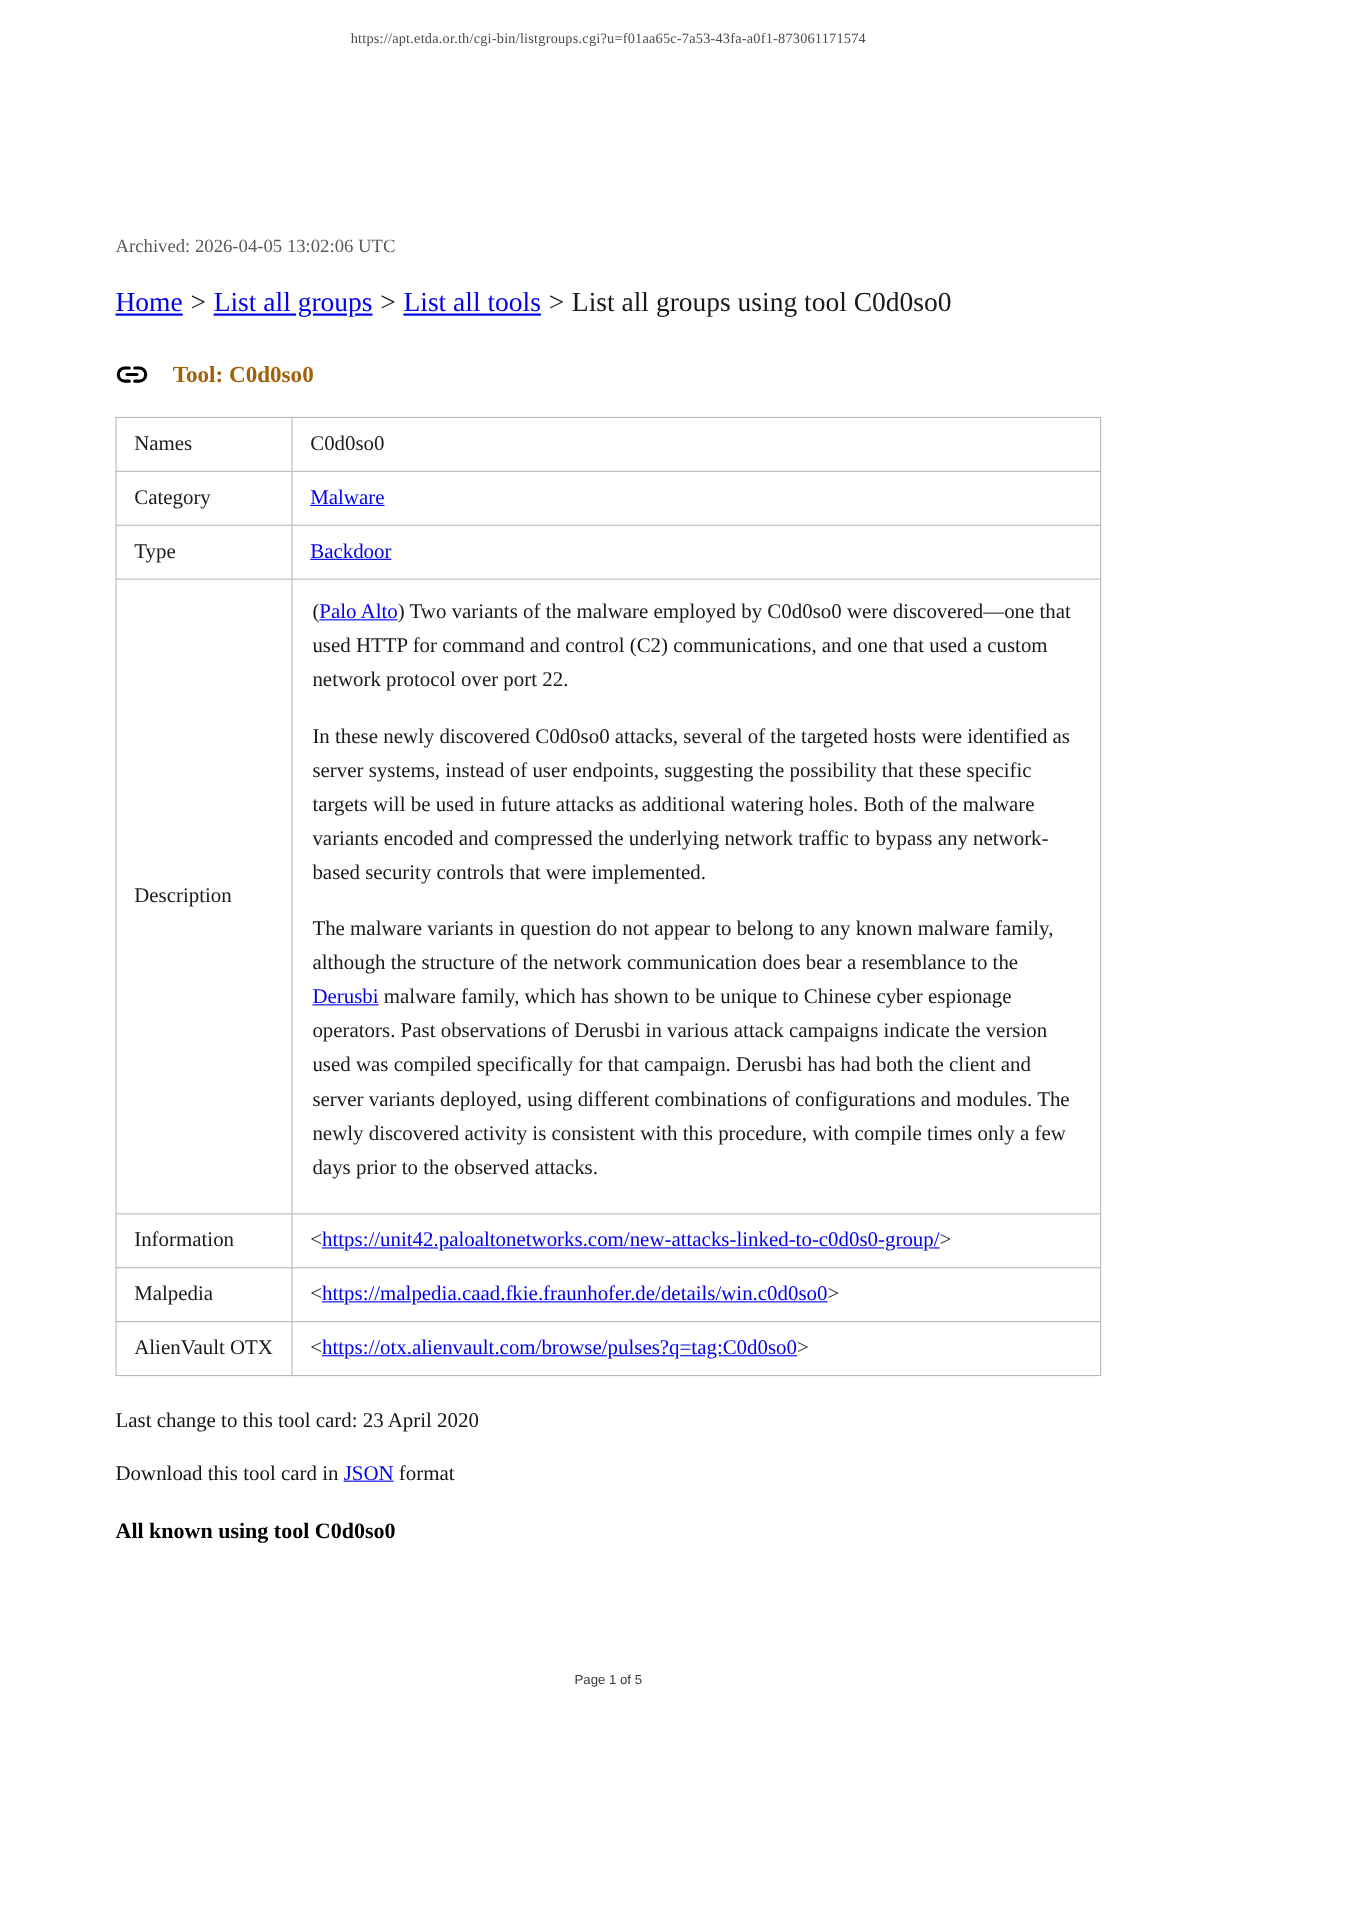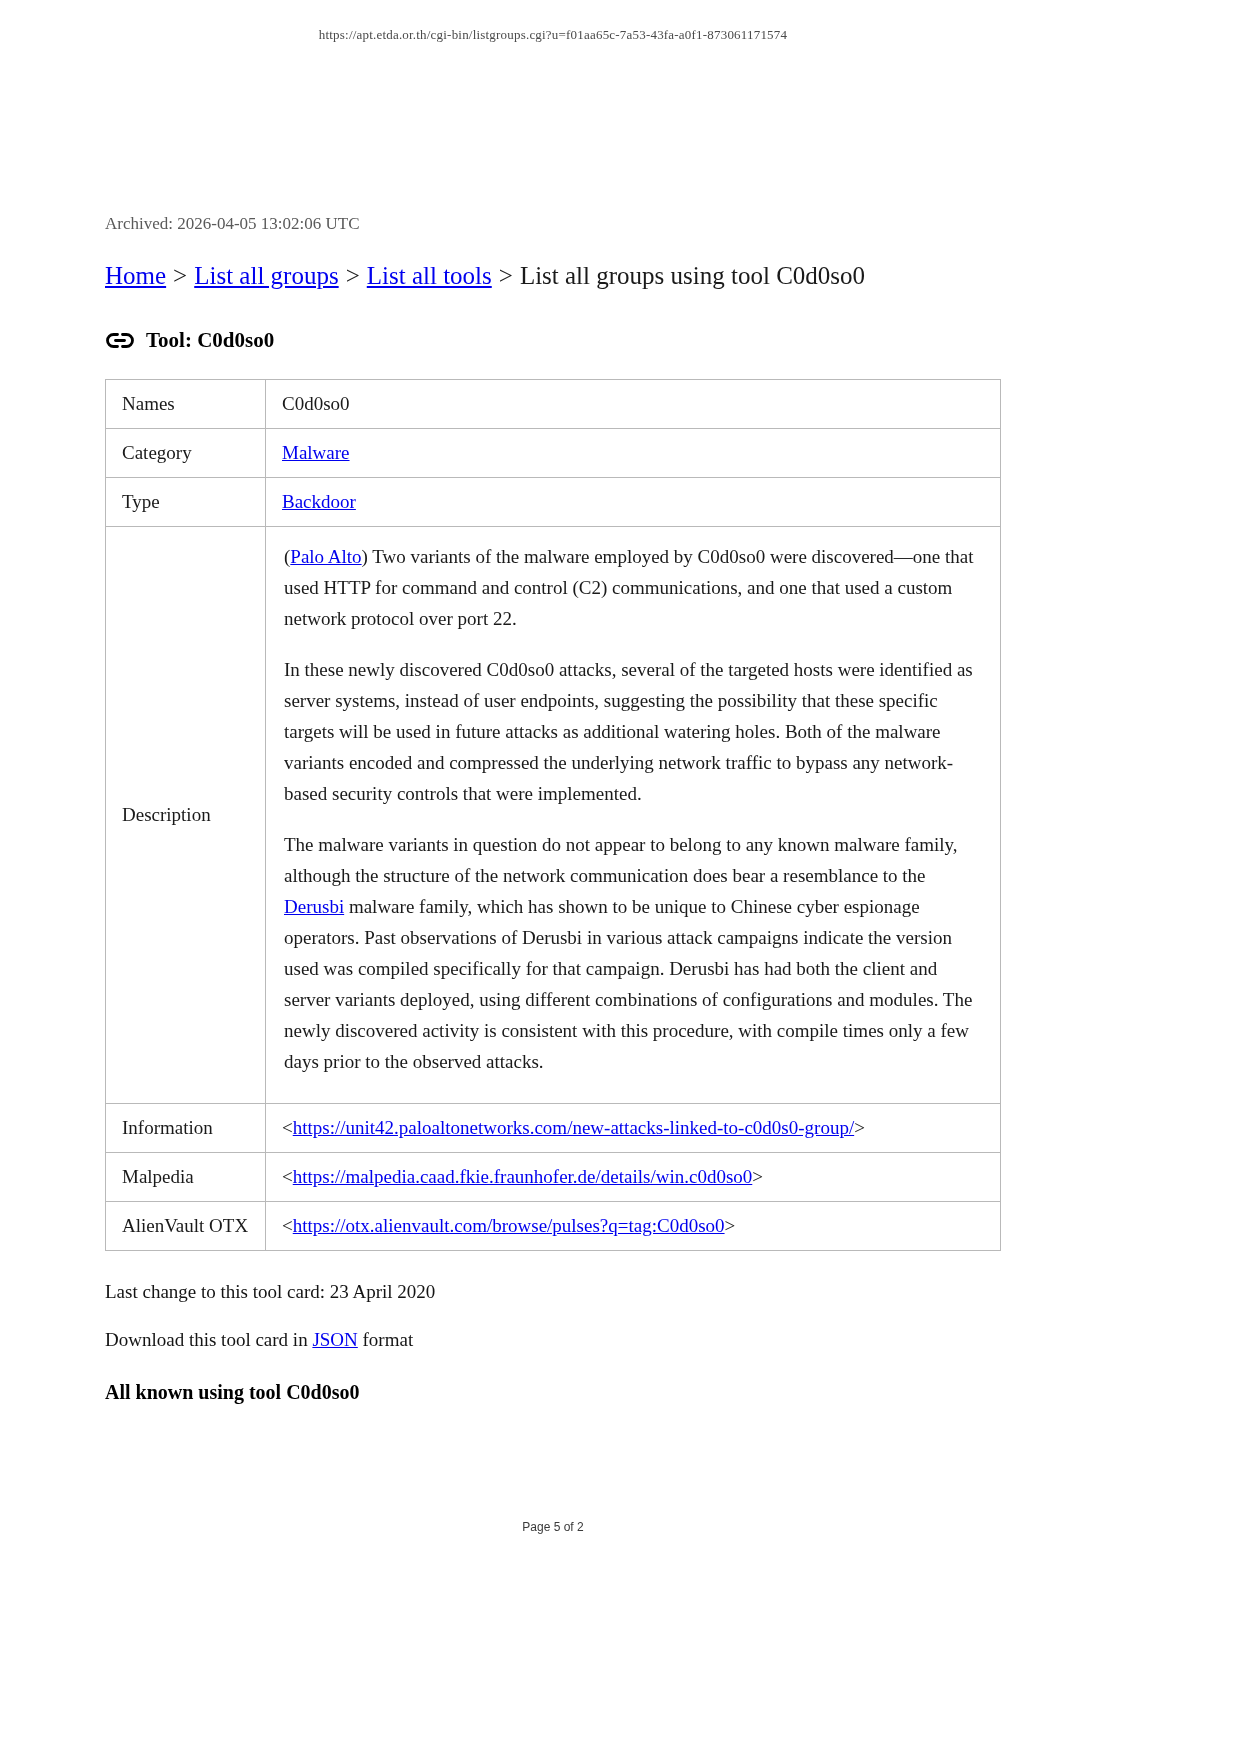--- a/index.html
+++ b/index.html
@@ -49,24 +49,24 @@
     margin-top: 28px;
     font-size: 25px;
     color: #1a1a1a;
   }
   .breadcrumb .sep { margin: 0 7px; color: #1a1a1a; }
 
   .tool-heading {
     margin-top: 38px;
     display: flex;
     align-items: center;
-    gap: 11px;
+    gap: 22px;
     font-size: 21px;
     font-weight: bold;
-    color: #000000;
+    color: #a16207;
   }
   .tool-heading .icon-wrap { display: inline-flex; align-items: center; }
 
   table.tool-card {
     margin-top: 26px;
     width: 100%;
     border-collapse: collapse;
     font-size: 19px;
   }
   table.tool-card td {
@@ -163,13 +163,13 @@
   </table>
 
   <p class="last-change">Last change to this tool card: 23 April 2020</p>
 
   <p class="download-line"><span>Download this tool card in </span><a href="#">JSON</a><span> format</span></p>
 
   <h3 class="groups-heading">All known using tool C0d0so0</h3>
 
 </div>
 
-<div class="print-footer">Page 5 of 2</div>
+<div class="print-footer">Page 1 of 5</div>
 
 </body></html>

